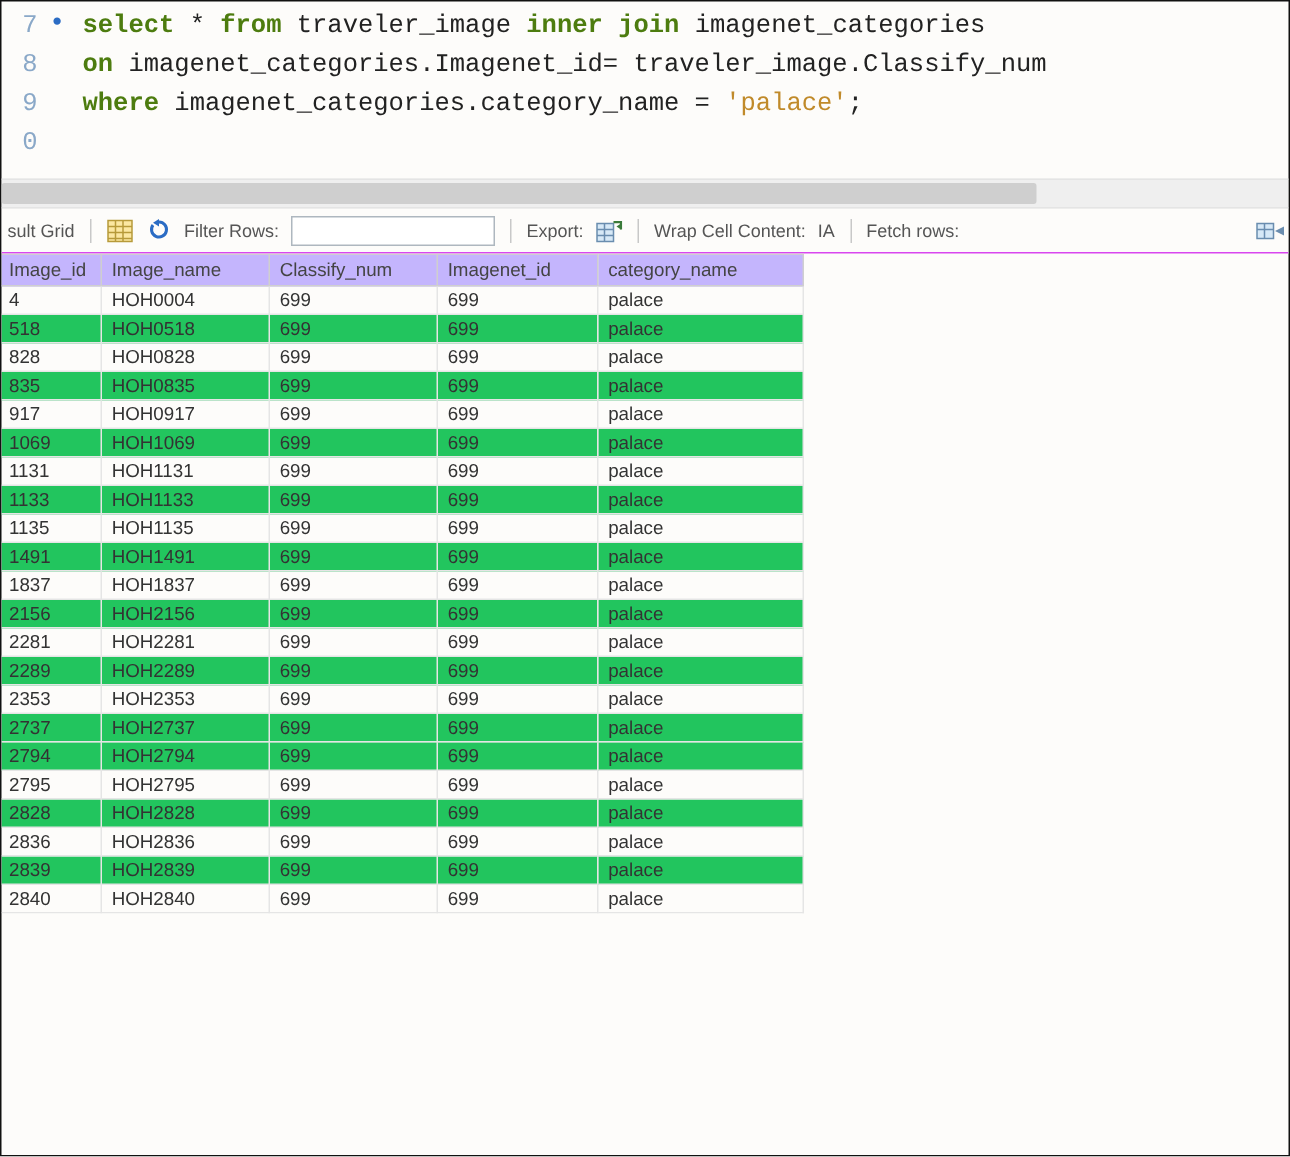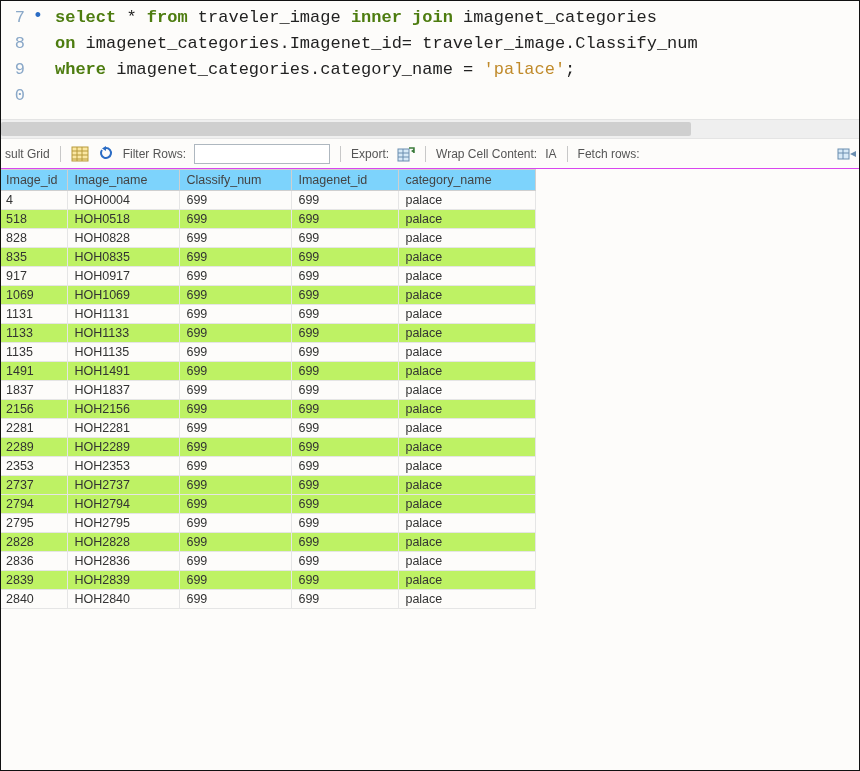--- a/index.html
+++ b/index.html
@@ -117,35 +117,35 @@
   .grid-wrap {
     overflow: hidden;
   }
   table.result {
     border-collapse: collapse;
     font-size: 12.5px;
     color: #333;
     margin-left: -2px; 
   }
   table.result th {
-    background: #7dd3fc;
+    background: #c4b5fd;
     border: 1px solid #cfcfcf;
     padding: 3px 10px 3px 6px;
     text-align: left;
     font-weight: 400;
     color: #444;
     white-space: nowrap;
   }
   table.result td {
     border: 1px solid #e5e5e5;
     padding: 2px 10px 2px 6px;
     white-space: nowrap;
   }
   table.result tr.alt td {
-    background: #bef264;
+    background: #22c55e;
   }
   table.result td.c0 { min-width: 46px; }
   table.result td.c1 { min-width: 95px; }
   table.result td.c2 { min-width: 95px; }
   table.result td.c3 { min-width: 90px; }
   table.result td.c4 { min-width: 120px; }
 </style>
 </head>
 <body>
 <div class="frame">

